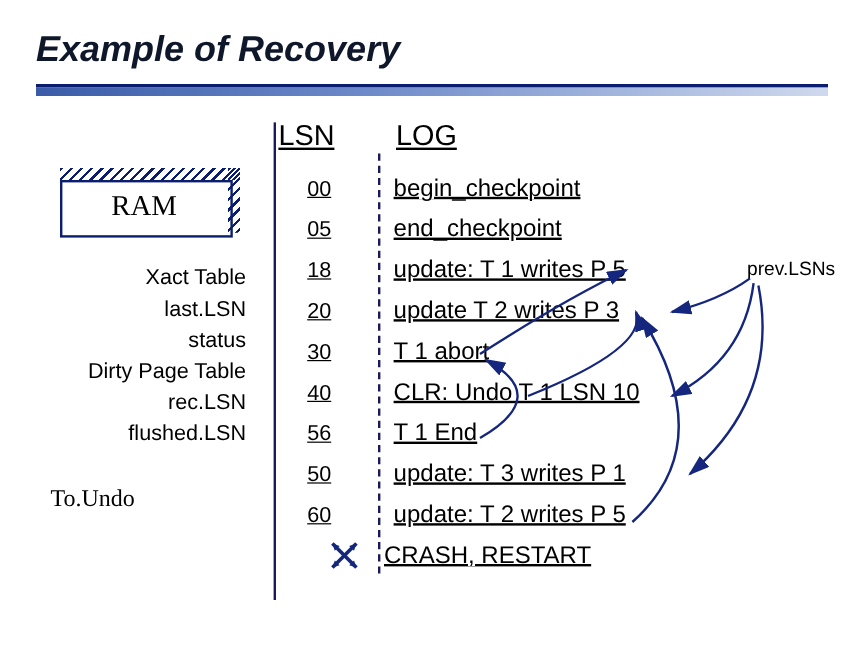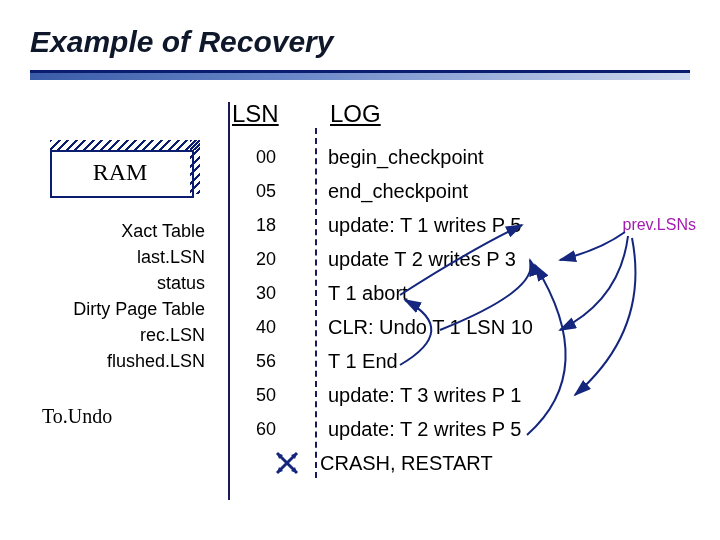--- a/index.html
+++ b/index.html
@@ -115,20 +115,21 @@
     top: 405px;
     font-family: "Times New Roman", serif;
     font-size: 20px;
   }
 
   
   .rows {
     position: absolute;
     left: 232px;
     top: 140px;
+    text-decoration: underline;
   }
   .row {
     height: 34px;
     display: flex;
     align-items: center;
   }
   .lsn-cell {
     width: 68px;
     text-align: center;
     font-size: 18px;
@@ -147,21 +148,21 @@
     padding-left: 16px;
     font-size: 20px;
   }
 
   
   .prevlsns {
     position: absolute;
     right: 24px;
     top: 216px;
     font-size: 16px;
-    color: #a21caf;
+    color: #000000;
   }
 
   
   .arrows {
     position: absolute;
     left: 0; top: 0;
     width: 720px; height: 540px;
     pointer-events: none;
   }
 </style>

